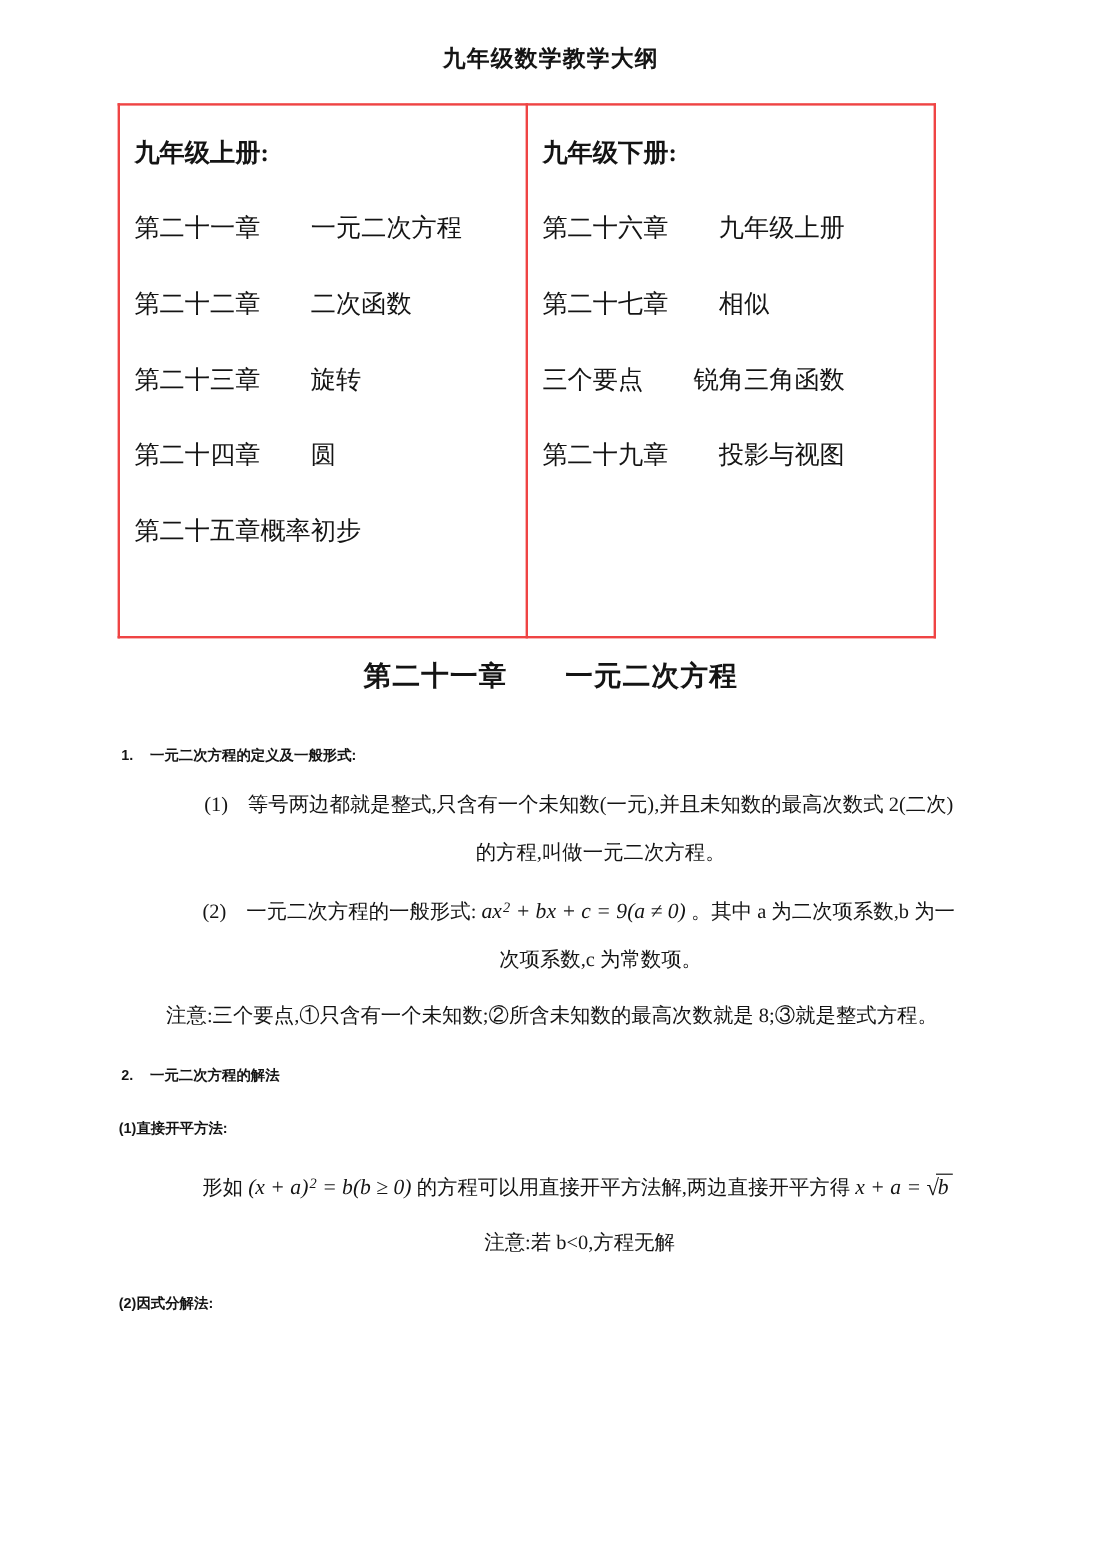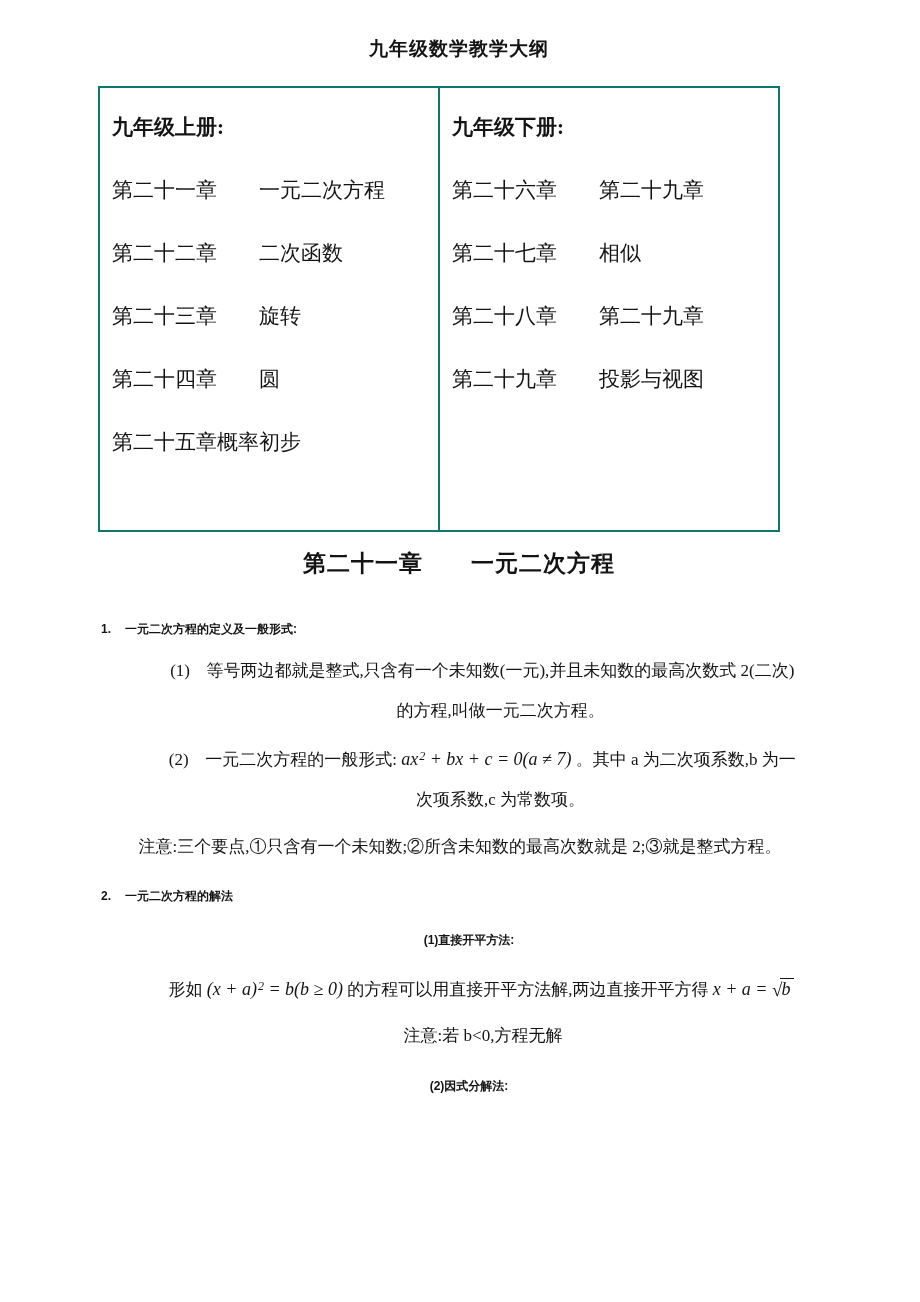--- a/index.html
+++ b/index.html
@@ -28,21 +28,21 @@
     letter-spacing: 1px;
     margin: 0 0 24px 0;
   }
   table.toc {
     border-collapse: collapse;
     margin-left: 19px;
     width: 682px;
     table-layout: fixed;
   }
   table.toc td {
-    border: 2px solid #0f766e;
+    border: 2px solid #ef4444;
     vertical-align: top;
     padding: 8px 4px 56px 12px;
     width: 50%;
   }
   .toc-header {
     margin: 0;
     font-weight: bold;
     font-size: 21px;
     line-height: 63px;
     white-space: nowrap;
@@ -85,21 +85,21 @@
     display: inline-block;
     width: 53px;
     font-size: 17px;
   }
   .para-cont {
     padding-left: 83px;
     line-height: 40px;
     margin-bottom: 5px;
   }
   .note-flush { margin-left: 2px; margin-bottom: 5px; }
-  .method-heading { padding-left: 20px; margin-bottom: 2px; text-align: center; }
+  .method-heading { padding-left: 20px; margin-bottom: 2px; }
   .formula-line-1 { padding-left: 45px; margin-bottom: 2px; }
   .formula-line-2 { padding-left: 22px; margin-bottom: 8px; }
   .note-indent { padding-left: 48px; margin-bottom: 6px; }
   .fm {
     font-family: "Liberation Serif", "DejaVu Serif", serif;
     font-style: italic;
     font-size: 18px;
   }
   .fsup {
     font-style: italic;
@@ -136,46 +136,46 @@
       <td>
         <p class="toc-header">九年级上册:</p>
         <p class="toc-row">第二十一章　　一元二次方程</p>
         <p class="toc-row">第二十二章　　二次函数</p>
         <p class="toc-row">第二十三章　　旋转</p>
         <p class="toc-row">第二十四章　　圆</p>
         <p class="toc-row">第二十五章概率初步</p>
       </td>
       <td>
         <p class="toc-header">九年级下册:</p>
-        <p class="toc-row">第二十六章　　第二十九章</p>
+        <p class="toc-row">第二十六章　　九年级上册</p>
         <p class="toc-row">第二十七章　　相似</p>
-        <p class="toc-row">第二十八章　　第二十九章</p>
+        <p class="toc-row">三个要点　　锐角三角函数</p>
         <p class="toc-row">第二十九章　　投影与视图</p>
       </td>
     </tr>
   </tbody>
     </table>
 
   <div class="chapter-heading">第二十一章　　一元二次方程</div>
 
   <div class="sec-heading">
     <span class="sec-num">1.</span><span>一元二次方程的定义及一般形式:</span>
   </div>
 
   <div class="body-line para-first">
     <span class="para-label">(1)</span><span>等号两边都就是整式,只含有一个未知数(一元),并且未知数的最高次数式 2(二次)</span>
   </div>
   <div class="body-line para-cont">的方程,叫做一元二次方程。</div>
 
   <div class="body-line para-first">
-    <span class="para-label">(2)</span><span>一元二次方程的一般形式:  </span><span class="fm"><span>ax</span><span class="fsup">2</span><span> + bx + c = 0(a ≠ 7)</span></span><span> 。其中 a 为二次项系数,b 为一</span>
+    <span class="para-label">(2)</span><span>一元二次方程的一般形式:  </span><span class="fm"><span>ax</span><span class="fsup">2</span><span> + bx + c = 9(a ≠ 0)</span></span><span> 。其中 a 为二次项系数,b 为一</span>
   </div>
   <div class="body-line para-cont">次项系数,c 为常数项。</div>
 
-  <div class="body-line note-flush">注意:三个要点,①只含有一个未知数;②所含未知数的最高次数就是 2;③就是整式方程。</div>
+  <div class="body-line note-flush">注意:三个要点,①只含有一个未知数;②所含未知数的最高次数就是 8;③就是整式方程。</div>
 
   <div class="sec-heading">
     <span class="sec-num">2.</span><span>一元二次方程的解法</span>
   </div>
 
   <div class="sec-heading method-heading">(1)直接开平方法:</div>
 
   <div class="body-line formula-line-1">
     <span>形如 </span><span class="fm"><span>(x + a)</span><span class="fsup">2</span><span> = b(b ≥ 0)</span></span><span> 的方程可以用直接开平方法解,两边直接开平方得 </span><span class="fm"><span>x + a = </span><span class="sqrt"><span class="rad">√</span><span class="arg">b</span></span></span>
   </div>

